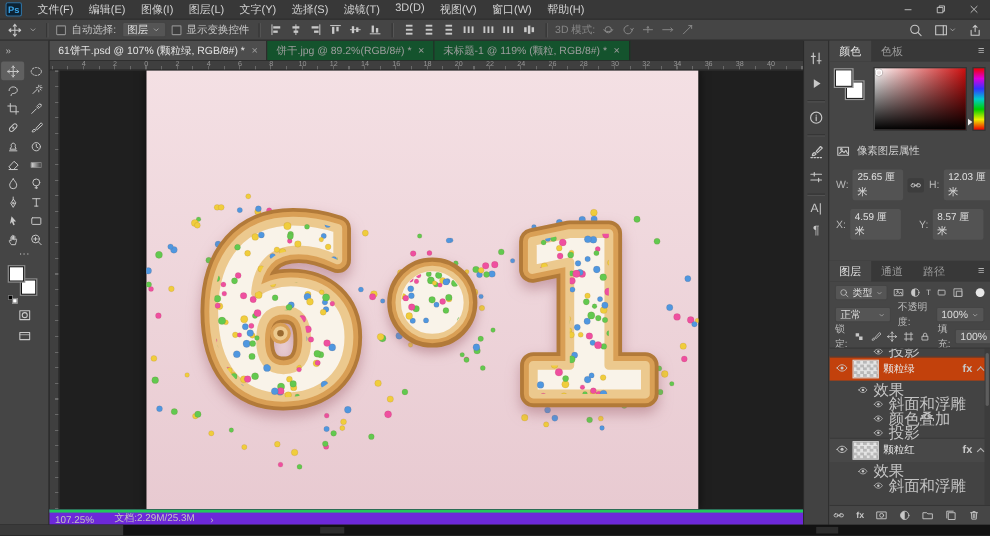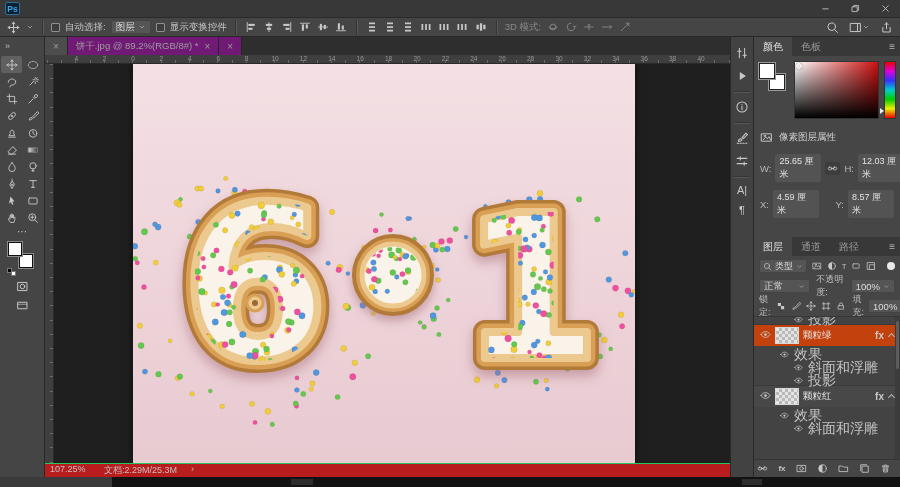--- a/index.html
+++ b/index.html
@@ -39,37 +39,37 @@
   .tool.active{background:#606060}
   .more-tools{height:12px;display:flex;align-items:center}
   .swatchbox{position:relative;width:30px;height:34px;margin-top:3px}
   .sw{position:absolute;width:14px;height:14px;background:#fff;border:1px solid #111;box-shadow:0 0 0 1px #8a8a8a}
   .sw.fg{left:1px;top:1px;z-index:2}.sw.bg{left:12px;top:13px}
   .mini-sw{position:absolute;width:5px;height:5px;border:1px solid #777}
   .mini-black{left:0;top:27px;background:#000}.mini-white{left:4px;top:30px;background:#fff}
 
   .centercol{flex:1;display:flex;flex-direction:column;min-width:0}
   .tabbar{height:18px;background:#2e2e2e;display:flex;overflow:hidden}
-  .tab{display:flex;align-items:center;gap:6px;padding:0 8px;font-size:9.5px;background:#701a75;color:#9d9d9d;
+  .tab{display:flex;align-items:center;gap:6px;padding:0 8px;font-size:9.5px;background:#14532d;color:#9d9d9d;
        border-right:1px solid #252525;white-space:nowrap}
   .tab.active{background:#4d4d4d;color:#e4e4e4}
   .tab-close{font-size:10px;color:#9a9a9a}
 
   .canvaswrap{position:relative;flex:1;background:#1f1f1f;overflow:hidden}
   .ruler-top{position:absolute;left:0;top:0;right:0;height:9px;background:#3f3f3f;border-bottom:1px solid #2a2a2a;z-index:3}
   .ruler-top::after{content:'';position:absolute;left:2px;right:0;bottom:0;height:3px;
       background:repeating-linear-gradient(to right,#6a6a6a 0 1px,transparent 1px 14.2px)}
   .ruler-left{position:absolute;left:0;top:9px;bottom:0;width:9px;background:#3f3f3f;border-right:1px solid #2a2a2a;z-index:3}
   .ruler-left::after{content:'';position:absolute;top:0;bottom:0;right:0;width:3px;
       background:repeating-linear-gradient(to bottom,#6a6a6a 0 1px,transparent 1px 14.2px)}
   .ruler-num{position:absolute;top:0;font-size:6.5px;color:#969696;transform:translateX(-50%);line-height:8px}
   .canvas{position:absolute;left:88px;top:8px;width:502px;height:400px;box-shadow:0 0 8px rgba(0,0,0,.6)}
   .canvas svg{display:block}
 
-  .statusbar{height:14px;background:#b91c1c;border-top:1px solid #22c55e;display:flex;
+  .statusbar{height:14px;background:#6d28d9;border-top:3px solid #22c55e;display:flex;align-items:center;
              gap:14px;padding-left:5px;font-size:9px;color:#c2c2c2}
   .status-zoom{min-width:40px}
 
   
   .dockstrip{width:24px;background:#424242;border-left:1px solid #292929;border-right:1px solid #292929;
              display:flex;flex-direction:column;align-items:center;padding-top:8px;gap:7px}
   .dock-div{width:16px;height:1px;background:#343434;box-shadow:0 1px 0 #565656}
 
   
   .panels{width:146px;background:#464646;display:flex;flex-direction:column}
@@ -124,20 +124,33 @@
   .taskbar .tb-left{position:absolute;left:0;top:0;width:112px;height:100%;background:#3a3a3a}
   .taskbar .blip{position:absolute;top:2px;height:6px;background:#2d2d2d}
 </style>
 </head>
 <body>
 
 <div class="app">
 
   <div class="menubar">
     <div class="pslogo">Ps</div>
+    <div id="menus" style="display:flex">
+        <span class="menu-item">文件(F)</span>
+        <span class="menu-item">编辑(E)</span>
+        <span class="menu-item">图像(I)</span>
+        <span class="menu-item">图层(L)</span>
+        <span class="menu-item">文字(Y)</span>
+        <span class="menu-item">选择(S)</span>
+        <span class="menu-item">滤镜(T)</span>
+        <span class="menu-item">3D(D)</span>
+        <span class="menu-item">视图(V)</span>
+        <span class="menu-item">窗口(W)</span>
+        <span class="menu-item">帮助(H)</span>
+      </div>
     <div class="win-controls" id="winctl">
         <span class="win-btn">
           <span class="icon">
             <svg viewBox="0 0 16 16" width="11" height="11">
               <g stroke="#c8c8c8" fill="none" stroke-width="1.2" stroke-linecap="round" stroke-linejoin="round">
                 <path d="M4 8.5h8"></path>
               </g>
             </svg>
           </span>
         </span>
@@ -670,27 +683,29 @@
                 </g>
               </svg>
             </span>
           </div>
         </div>
     </div>
 
     <div class="centercol">
       <div class="tabbar" id="tabbar">
           <div class="tab active">
+            <span>61饼干.psd @ 107% (颗粒绿, RGB/8#) *</span>
             <span class="tab-close">×</span>
           </div>
           <div class="tab">
             <span>饼干.jpg @ 89.2%(RGB/8#) *</span>
             <span class="tab-close">×</span>
           </div>
           <div class="tab">
+            <span>未标题-1 @ 119% (颗粒, RGB/8#) *</span>
             <span class="tab-close">×</span>
           </div>
         </div>
       <div class="canvaswrap">
         <div class="ruler-top" id="rulertop">
             <span class="ruler-num" style="left: 31.2px;">4</span>
             <span class="ruler-num" style="left: 59.6px;">2</span>
             <span class="ruler-num" style="left: 88px;">0</span>
             <span class="ruler-num" style="left: 116.4px;">2</span>
             <span class="ruler-num" style="left: 144.8px;">4</span>
@@ -1500,20 +1515,31 @@
             </div>
             <div class="erow item">
               <span><span class="icon">
                   <svg viewBox="0 0 16 16" width="9" height="9">
                     <g stroke="#c8c8c8" fill="none" stroke-width="1.2" stroke-linecap="round" stroke-linejoin="round">
                       <path d="M1.5 8C3.2 5.2 5.5 3.8 8 3.8s4.8 1.4 6.5 4.2c-1.7 2.8-4 4.2-6.5 4.2S3.2 10.8 1.5 8z"></path>
                       <circle cx="8" cy="8" r="2" fill="#c8c8c8" stroke="none"></circle>
                     </g>
                   </svg>
                 </span></span>
+              <span>颜色叠加</span>
+            </div>
+            <div class="erow item">
+              <span><span class="icon">
+                  <svg viewBox="0 0 16 16" width="9" height="9">
+                    <g stroke="#c8c8c8" fill="none" stroke-width="1.2" stroke-linecap="round" stroke-linejoin="round">
+                      <path d="M1.5 8C3.2 5.2 5.5 3.8 8 3.8s4.8 1.4 6.5 4.2c-1.7 2.8-4 4.2-6.5 4.2S3.2 10.8 1.5 8z"></path>
+                      <circle cx="8" cy="8" r="2" fill="#c8c8c8" stroke="none"></circle>
+                    </g>
+                  </svg>
+                </span></span>
               <span>投影</span>
             </div>
             <div class="lrow">
               <span><span class="icon">
                   <svg viewBox="0 0 16 16" width="11" height="11">
                     <g stroke="#c8c8c8" fill="none" stroke-width="1.2" stroke-linecap="round" stroke-linejoin="round">
                       <path d="M1.5 8C3.2 5.2 5.5 3.8 8 3.8s4.8 1.4 6.5 4.2c-1.7 2.8-4 4.2-6.5 4.2S3.2 10.8 1.5 8z"></path>
                       <circle cx="8" cy="8" r="2" fill="#c8c8c8" stroke="none"></circle>
                     </g>
                   </svg>

